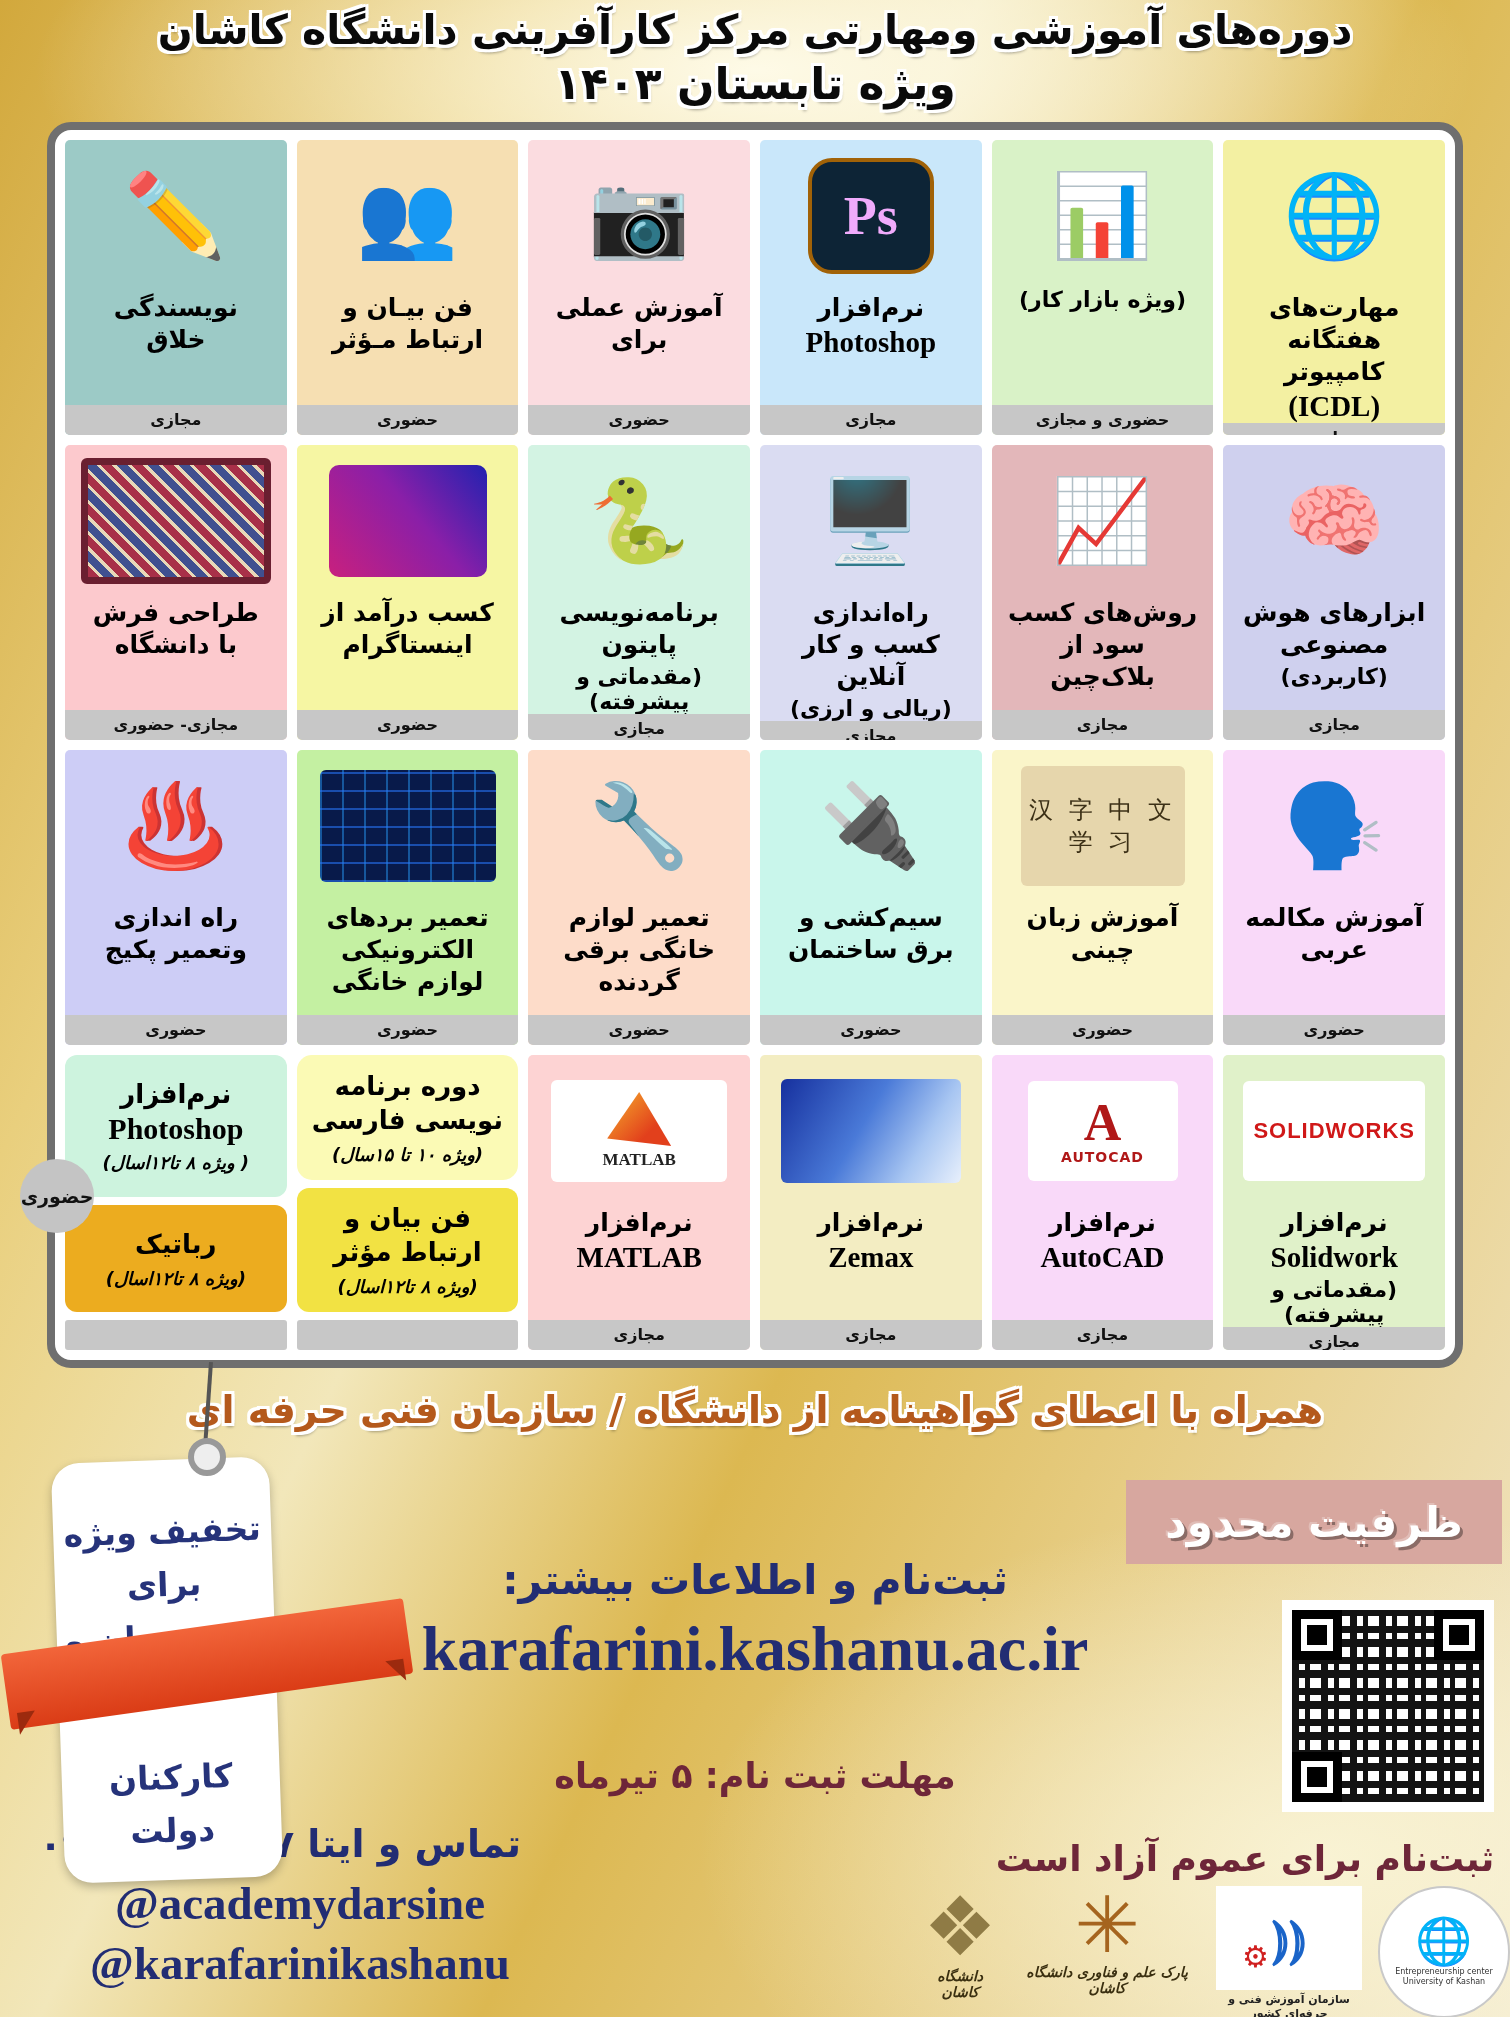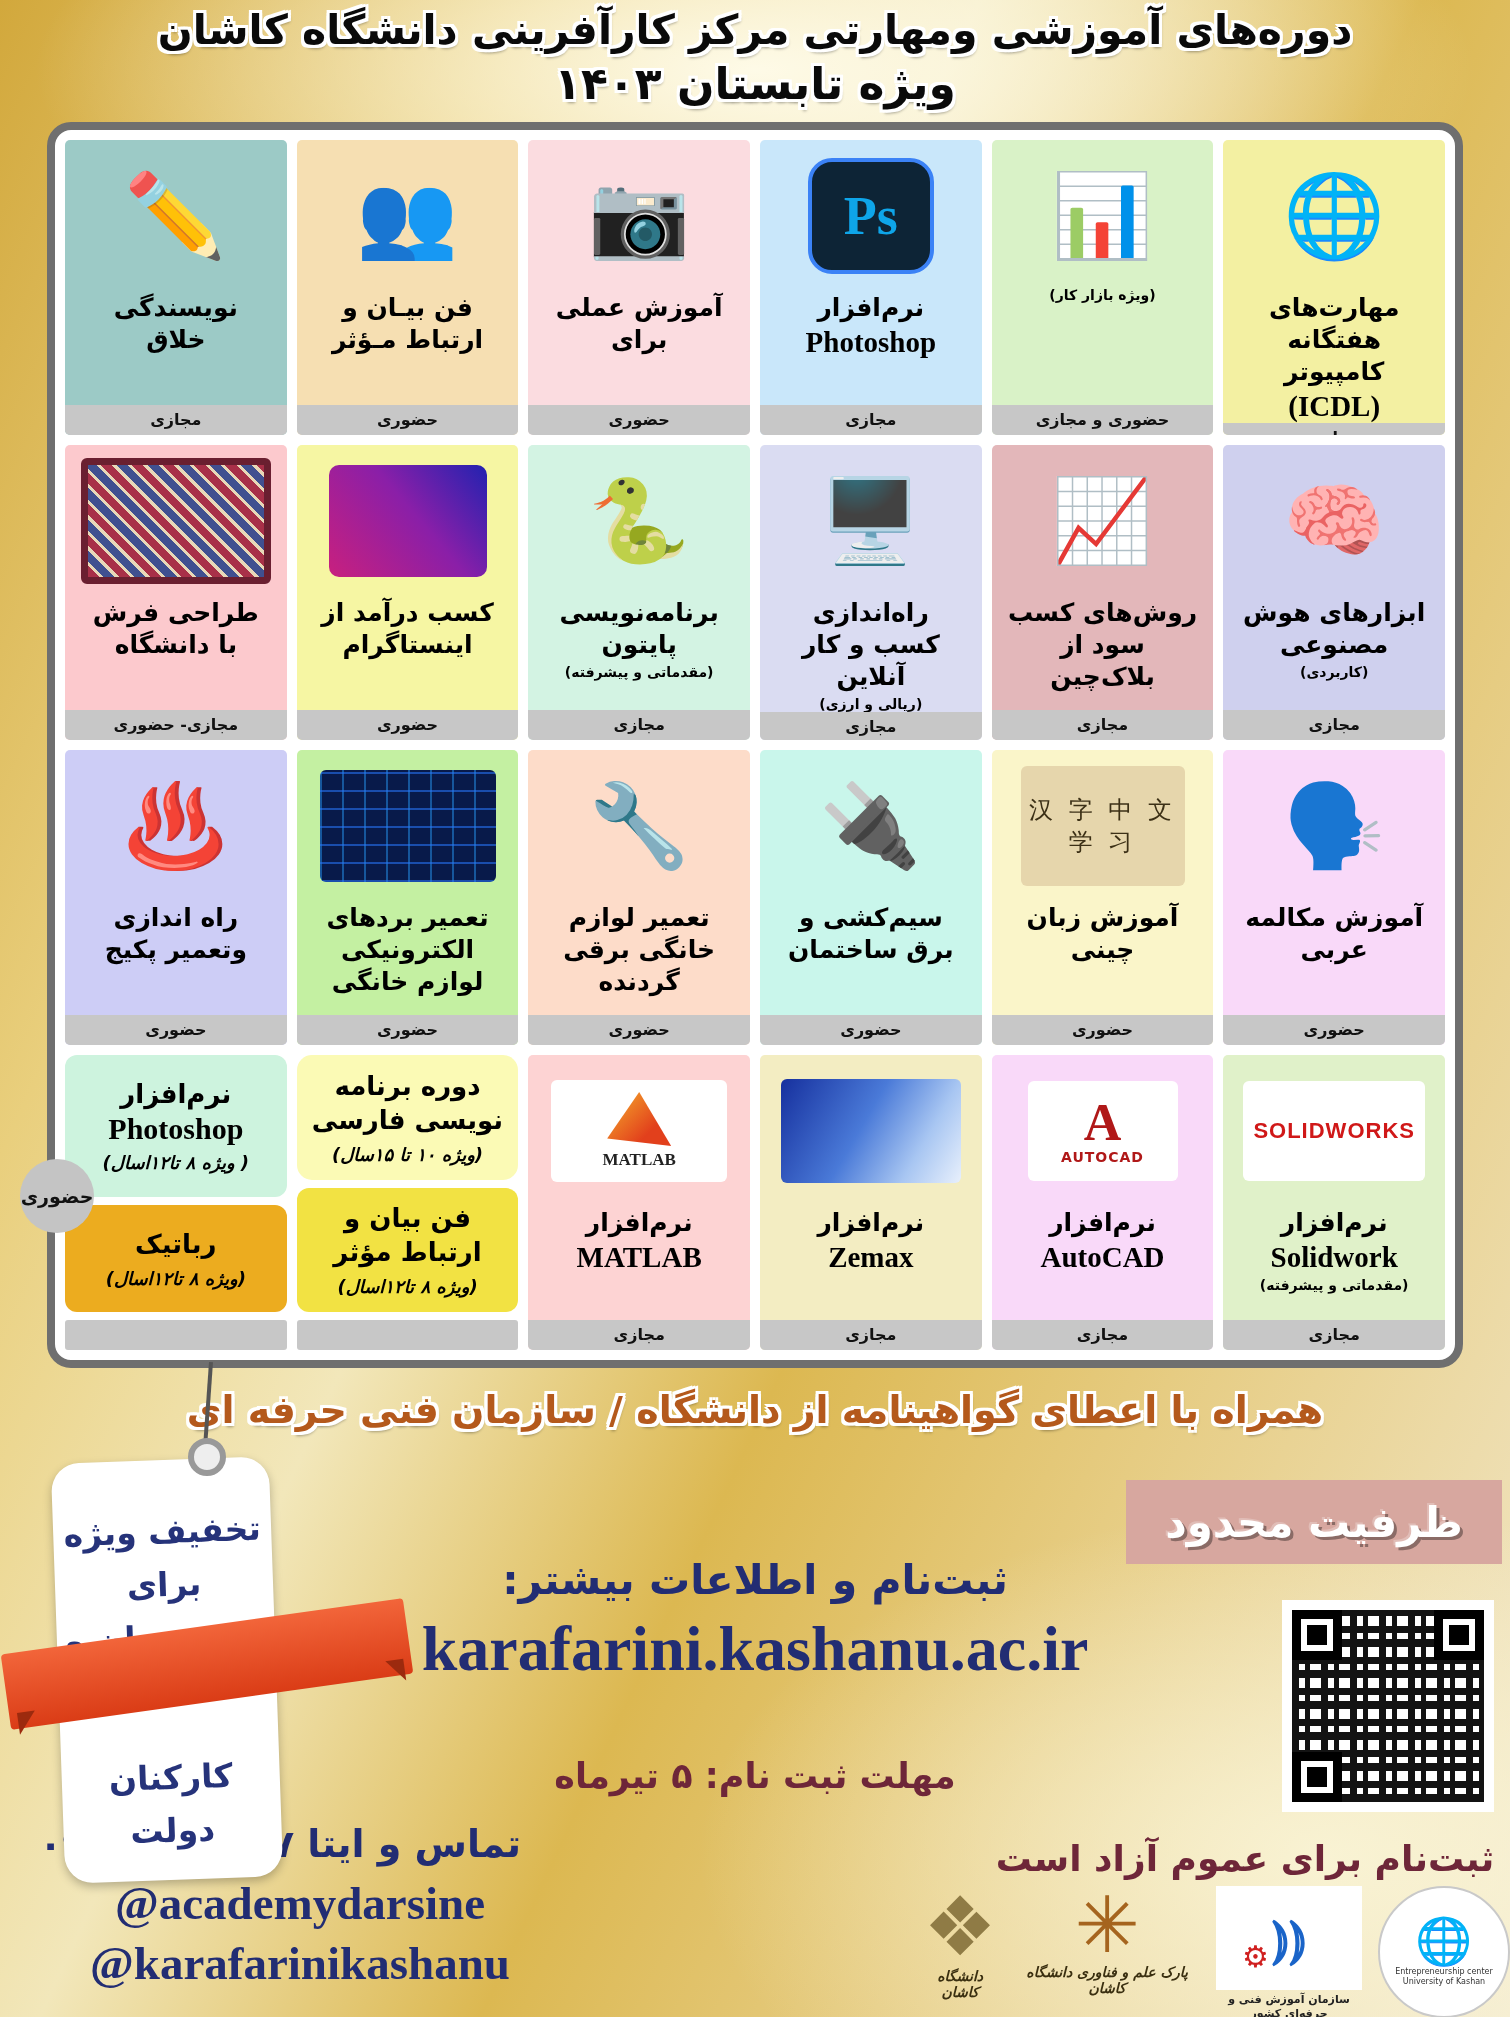--- a/index.html
+++ b/index.html
@@ -20,26 +20,26 @@
   #course-grid{
     position:absolute;left:47px;top:122px;width:1416px;height:1246px;box-sizing:border-box;
     background:#fff;border:8px solid #6f6f6f;border-radius:24px;padding:10px;
     display:grid;grid-template-columns:repeat(6,1fr);grid-template-rows:repeat(4,1fr);gap:10px;direction:rtl;z-index:2;
   }
   .card{display:flex;flex-direction:column;text-align:center;border-radius:5px;overflow:hidden;}
   .card-img{height:136px;flex:0 0 auto;display:flex;align-items:center;justify-content:center;margin:8px 6px 0;}
   .card-img .glyph{font-size:82px;line-height:1;}
   .card-title{font-size:25px;font-weight:800;line-height:1.28;padding:8px 16px 0;color:#000;}
   .card-latin{font-size:29px;font-weight:800;font-family:"Liberation Serif","DejaVu Serif",serif;direction:ltr;padding-top:2px;color:#000;}
-  .card-sub{font-size:14px;font-weight:700;padding:3px 20px 0;color:#000;}
+  .card-sub{font-size:22px;font-weight:700;padding:3px 20px 0;color:#000;}
   .card-badge{margin-top:auto;background:#c7c7c7;height:30px;line-height:30px;font-size:16px;font-weight:800;color:#111;}
   
   .box{display:flex;align-items:center;justify-content:center;border-radius:6px;}
-  .ps{width:118px;height:108px;background:#0d2436;border:4px solid #3b82f6;border-radius:24px;
-      color:#0ea5e9;font-weight:800;font-size:54px;display:flex;align-items:center;justify-content:center;
+  .ps{width:118px;height:108px;background:#0d2436;border:4px solid #a16207;border-radius:24px;
+      color:#f0abfc;font-weight:800;font-size:54px;display:flex;align-items:center;justify-content:center;
       font-family:"Liberation Serif","DejaVu Serif",serif;direction:ltr;}
   .insta{width:158px;height:112px;background:linear-gradient(50deg,#c8207e 0%,#8a1fa8 55%,#2222b0 100%);border-radius:10px;}
   .carpet{width:176px;height:112px;border:7px solid #6a1f30;
       background:repeating-linear-gradient(45deg,#a83048 0 8px,#e8d8b8 8px 11px,#405090 11px 19px,#e8d8b8 19px 22px);}
   .circuit{width:176px;height:112px;background:
       repeating-linear-gradient(0deg,rgba(40,120,255,.55) 0 2px,transparent 2px 18px),
       repeating-linear-gradient(90deg,rgba(40,160,255,.45) 0 2px,transparent 2px 22px),#081a4a;}
   .chinese{width:156px;height:112px;background:#e6d6ac;color:#3c3016;font-size:24px;line-height:1.35;
       letter-spacing:4px;padding:4px;direction:ltr;text-align:center;flex-wrap:wrap;}
   .zemax{width:180px;height:104px;background:linear-gradient(120deg,#16309e 0%,#4a7ad8 45%,#a8c6f2 75%,#e8f0fc 100%);}

